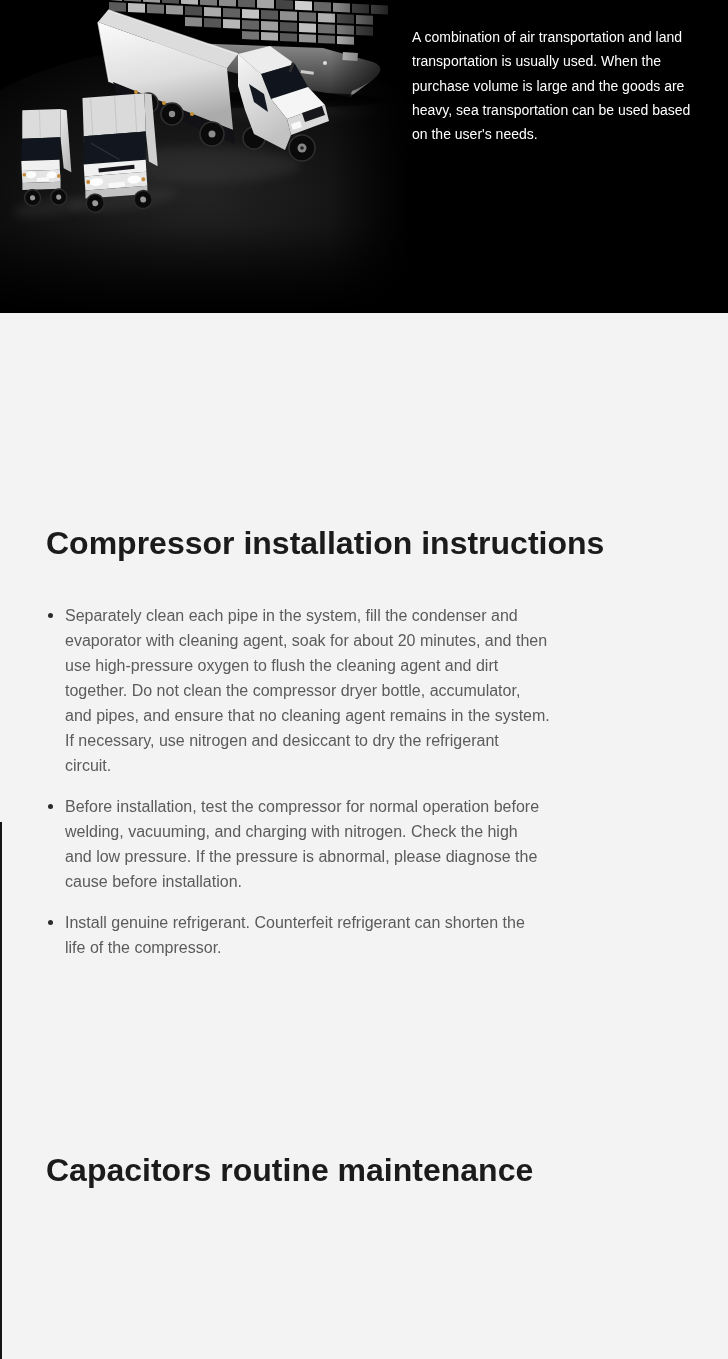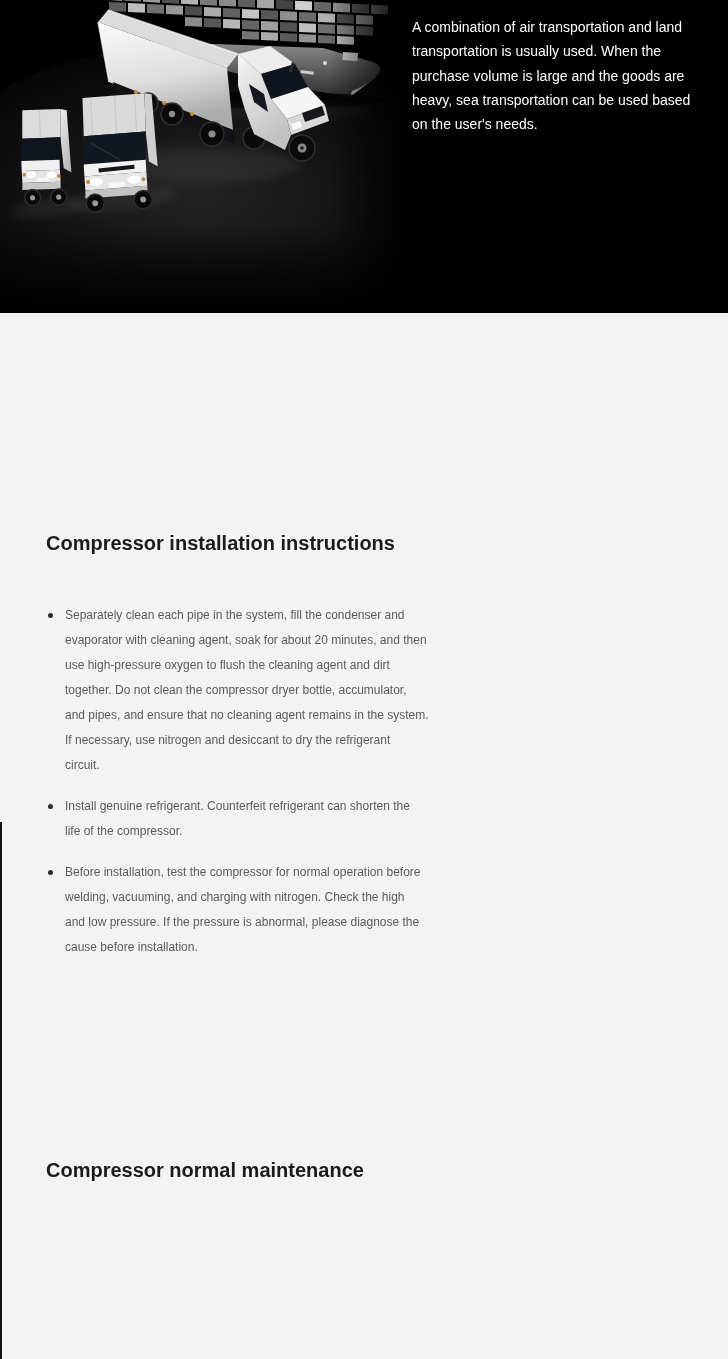--- a/index.html
+++ b/index.html
@@ -8,35 +8,35 @@
     width:728px; height:1359px;
     font-family:"Liberation Sans","DejaVu Sans",sans-serif;
     overflow:hidden;
   }
   .page { position:relative; width:728px; height:1359px; overflow:hidden; background:#f3f3f3; }
 
   
   .hero { position:relative; width:728px; height:313px; background:#000000; }
   .hero svg { position:absolute; left:0; top:0; display:block; }
   .hero-caption {
-    position:absolute; left:412px; top:15px; width:294px;
+    position:absolute; left:412px; top:25px; width:294px;
     font-size:14px; line-height:24.3px; color:#ffffff;
   }
 
   
   .content { width:728px; height:1046px; padding:215px 40px 0 46px; background:#f3f3f3; }
   .content h1, .content h2 {
-    font-size:20px; font-weight:bold; color:#1b1b1b; line-height:31px;
+    font-size:32px; font-weight:bold; color:#1b1b1b; line-height:31px;
   }
   .content h1 { margin-bottom:44px; }
   .content h2 { margin-top:195px; }
   .content ul { list-style:none; }
   .content li {
     position:relative; padding-left:19px; margin-bottom:16px;
-    font-size:12px; line-height:25px; color:#5b5b5b;
+    font-size:16px; line-height:25px; color:#5b5b5b;
   }
   .content li::before {
     content:""; position:absolute; left:2px; top:10px;
     width:5px; height:5px; border-radius:50%; background:#2b2b2b;
   }
 
   
   .edge-line { position:absolute; left:0; top:822px; width:2px; height:537px; background:#141414; }
 </style>
 </head>
@@ -232,24 +232,24 @@
   </section>
 
   <section class="content">
     <h1>Compressor installation instructions</h1>
 
     <ul>
       <li>
         <span>Separately clean each pipe in the system, fill the condenser and<br>evaporator with cleaning agent, soak for about 20 minutes, and then<br>use high-pressure oxygen to flush the cleaning agent and dirt<br>together. Do not clean the compressor dryer bottle, accumulator,<br>and pipes, and ensure that no cleaning agent remains in the system.<br>If necessary, use nitrogen and desiccant to dry the refrigerant<br>circuit.</span>
       </li>
       <li>
+        <span>Before installation, test the compressor for normal operation before<br>welding, vacuuming, and charging with nitrogen. Check the high<br>and low pressure. If the pressure is abnormal, please diagnose the<br>cause before installation.</span>
+      </li>
+      <li>
         <span>Install genuine refrigerant. Counterfeit refrigerant can shorten the<br>life of the compressor.</span>
       </li>
-      <li>
-        <span>Before installation, test the compressor for normal operation before<br>welding, vacuuming, and charging with nitrogen. Check the high<br>and low pressure. If the pressure is abnormal, please diagnose the<br>cause before installation.</span>
-      </li>
     </ul>
 
-    <h2>Compressor normal maintenance</h2>
+    <h2>Capacitors routine maintenance</h2>
   </section>
 
   <div class="edge-line"></div>
 </div>
 
 </body></html>

